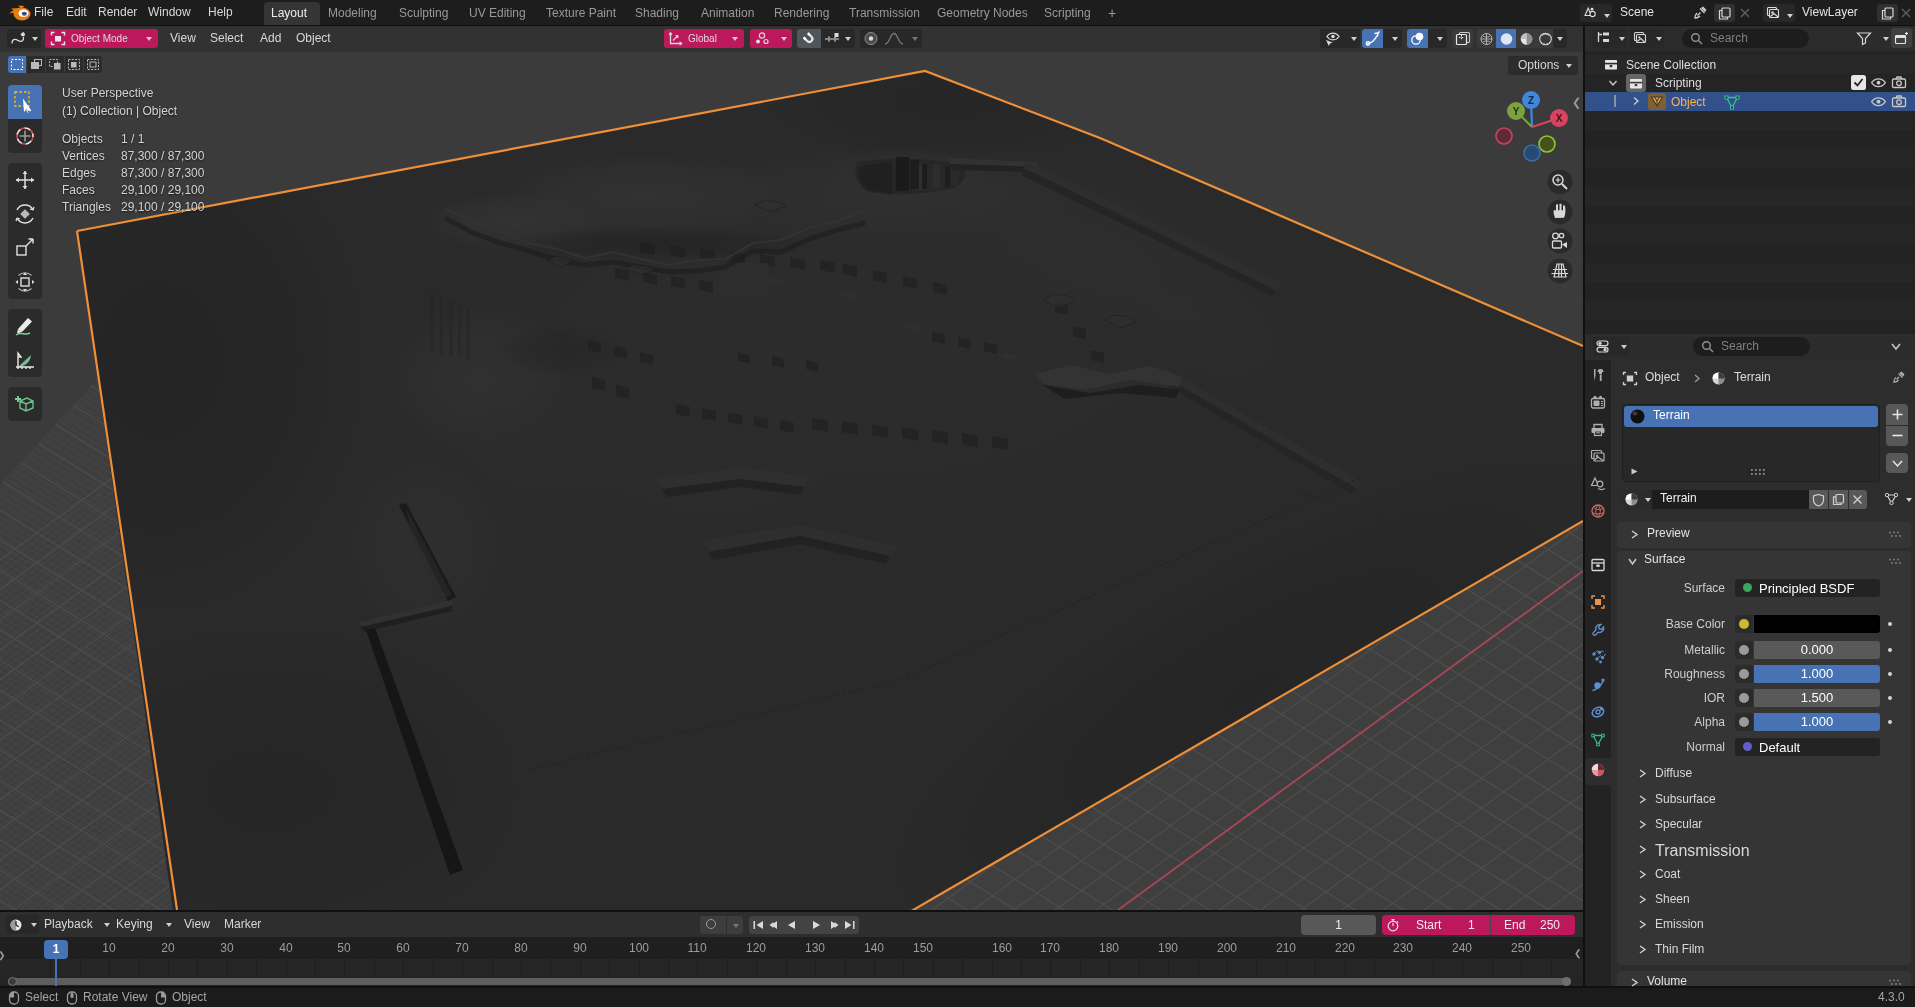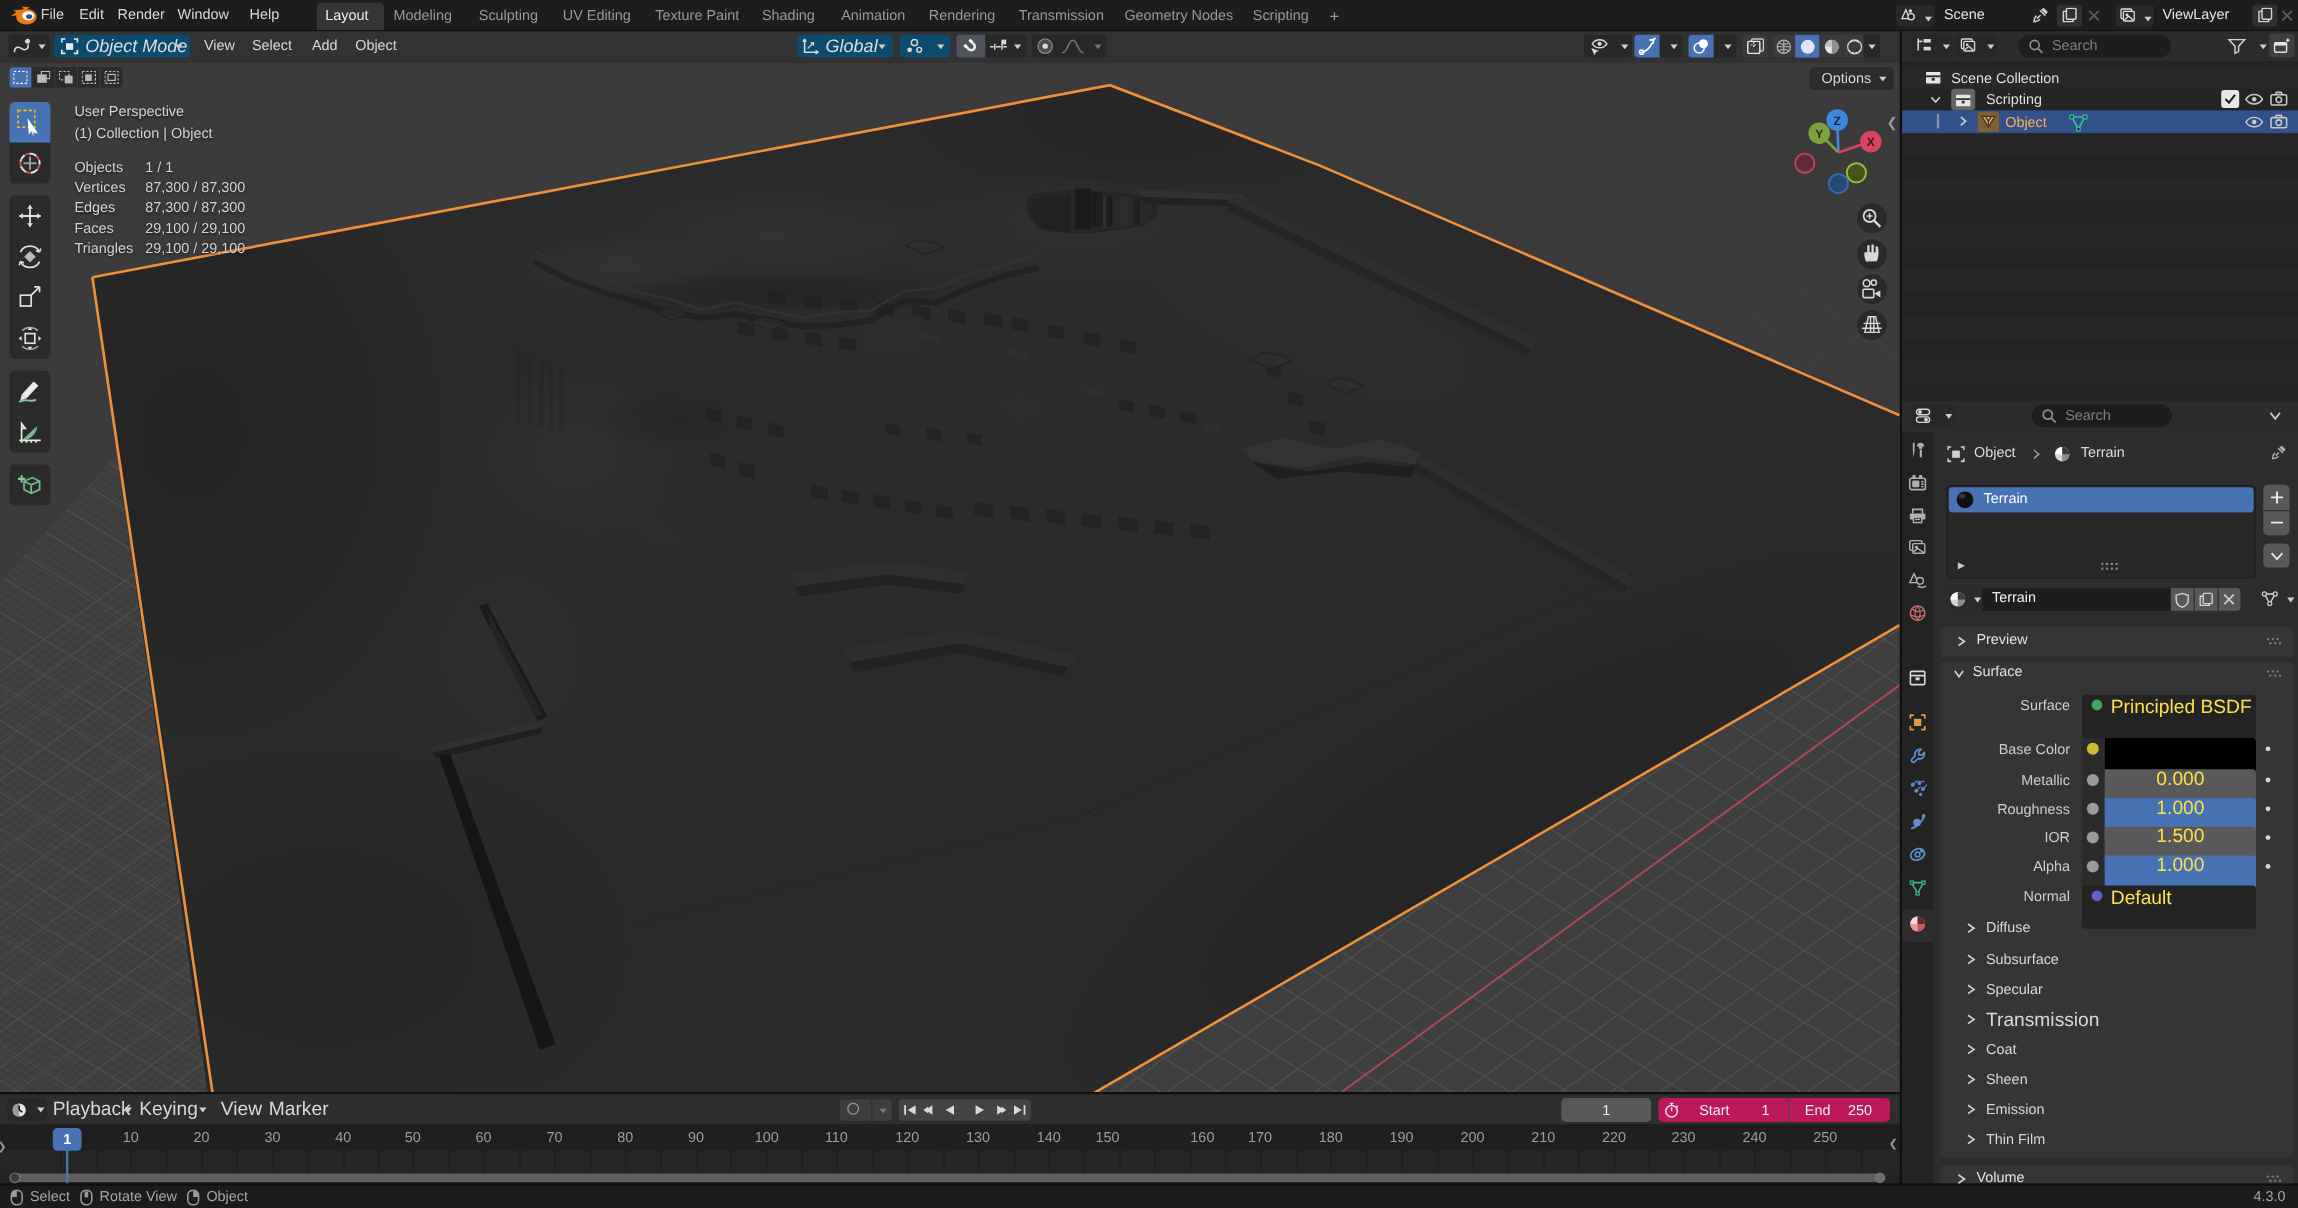--- a/index.html
+++ b/index.html
@@ -12,33 +12,33 @@
 #outliner { left:1585px; top:26px; width:330px; height:306px; background:#242424; }
 #props { left:1585px; top:334px; width:330px; height:652px; background:#2d2d2d; }
 #timeline { left:0; top:912px; width:1583px; height:74px; background:#262626; }
 #status { left:0; top:988px; width:1915px; height:19px; background:#1b1b1b; }
 .mtxt { color:#d8d8d8; font-size:12px; line-height:25px; }
 .ttxt { color:#999; font-size:12px; line-height:25px; top:1px; }
 .tact { color:#ededed; }
 .selbtn { height:18px; background:#282828; border-radius:3px; }
 .cpybtn { width:21px; height:18px; background:#303030; border-radius:3px; padding:2px 0 0 4px; }
 .dca { position:absolute; width:0; height:0; border-left:3.5px solid transparent; border-right:3.5px solid transparent; border-top:4px solid #cfcfcf; }
-.hbtn { height:19px; background:#0c4a6e; border-radius:3px; color:#dcdcdc; font-size:15px; line-height:19px;font-style:italic; }
+.hbtn { height:19px; background:#be185d; border-radius:3px; color:#dcdcdc; font-size:10px; line-height:19px; }
 .vstat { color:#d4d4d4; font-size:12px; text-shadow:0 1px 2px rgba(0,0,0,.6); white-space:nowrap; }
 .vstat span { white-space:nowrap; }
 .tb { position:absolute; width:34px; height:34px; }
 .otext { color:#dedede; font-size:12px; line-height:19px; white-space:nowrap; }
 .ptext { color:#dcdcdc; font-size:12px; white-space:nowrap; }
 .pbtn { width:22px; height:21px; background:#585858; }
 .panel { width:294px; background:#353535; }
 .phead { color:#e2e2e2; font-size:12px; }
 .parr, .grip { opacity:.95; }
 .plabel { position:absolute; color:#cdcdcd; font-size:12px; text-align:right; width:95px; }
-.pfield { position:absolute; height:36px; border-radius:3px; font-size:16px; color:#fde047; }
-.tmenu { top:3px; height:19px; color:#d8d8d8; font-size:16px; line-height:19px; }
+.pfield { position:absolute; height:18px; border-radius:3px; font-size:13px; color:#ffffff; }
+.tmenu { top:3px; height:19px; color:#d8d8d8; font-size:12px; line-height:19px; }
 .stxt { top:2px; color:#a5a5a5; font-size:12px; line-height:15px; }
 </style>
 </head>
 <body>
 <div id="topbar" class="abs">
   <svg class="abs" style="left:8px;top:4px" width="24" height="18" viewBox="0 0 24 18">
     <path d="M10,1.5 L16.5,2 L13,4.8 Z M3,4.5 L12,4 L8,7.5 Z M1,9.5 L7,5 L10.5,8 Z" fill="#e87d0d"></path>
     <ellipse cx="14" cy="10" rx="8.5" ry="6.5" fill="#e87d0d"></ellipse>
     <ellipse cx="15.5" cy="9.2" rx="5" ry="3.8" fill="#fff"></ellipse>
     <ellipse cx="16.3" cy="9.8" rx="2.6" ry="2" fill="#265787"></ellipse>

